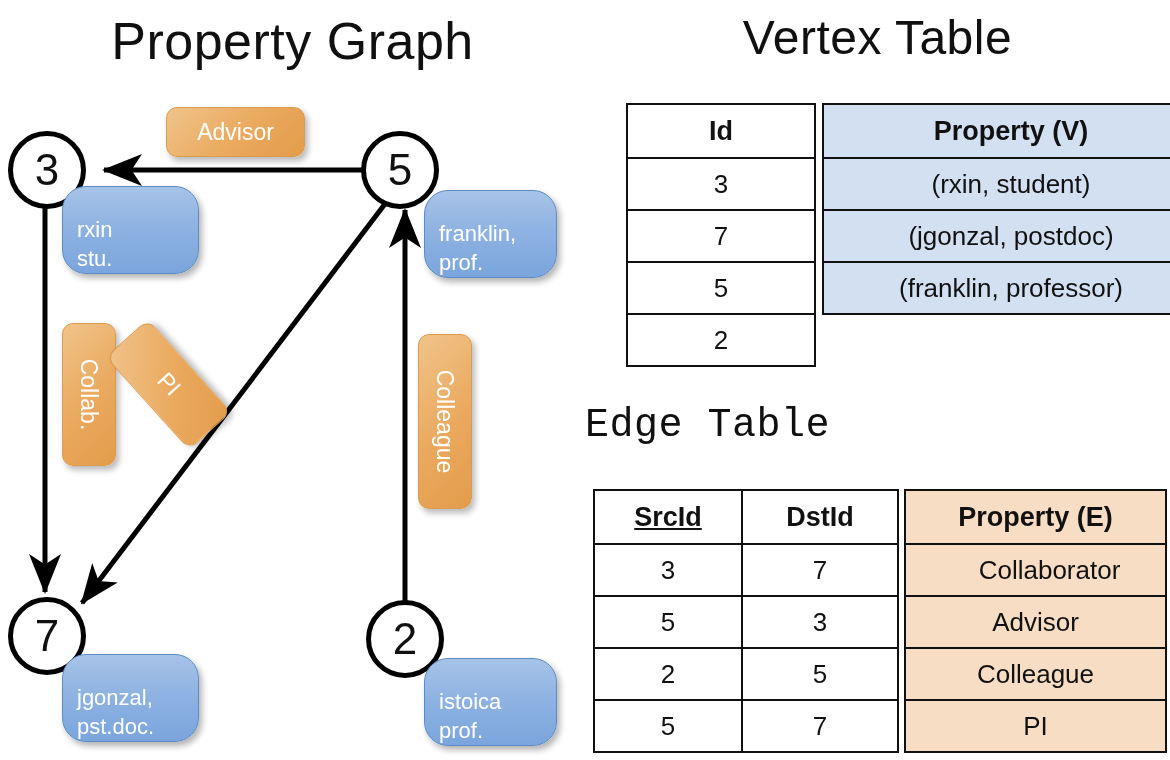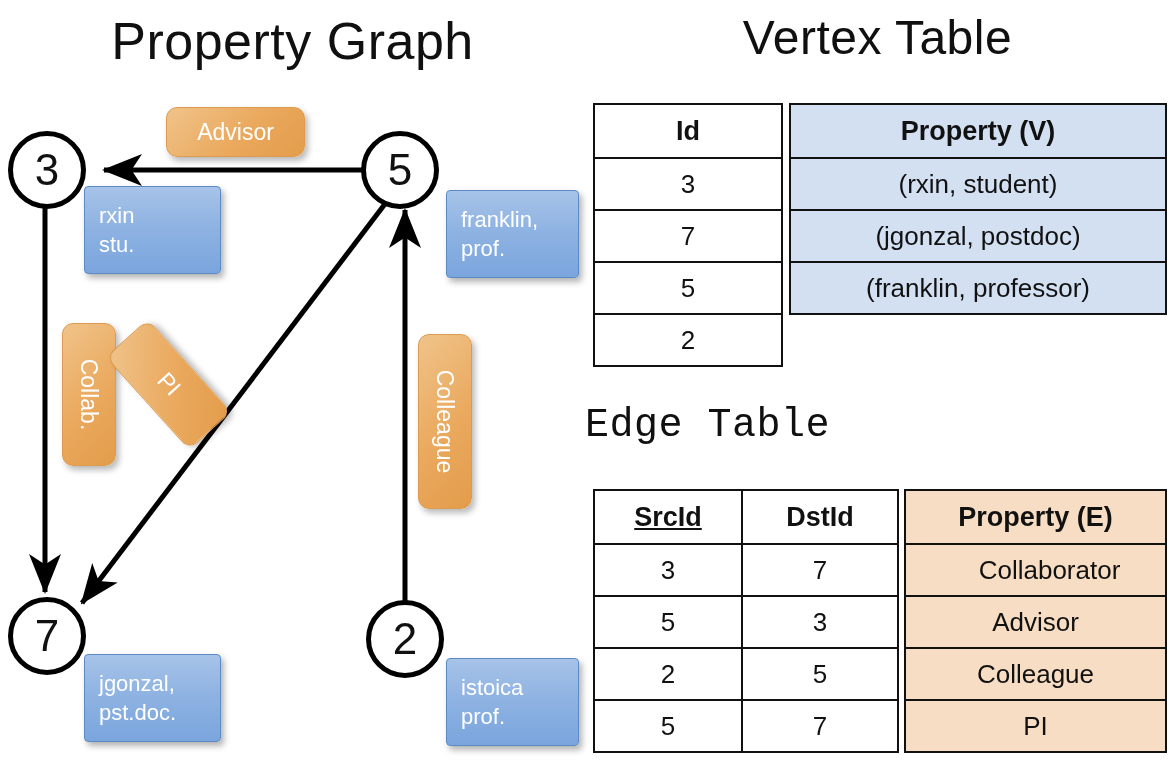--- a/index.html
+++ b/index.html
@@ -68,32 +68,31 @@
     justify-content: center;
     font-size: 44px;
     font-weight: 300;
     font-family: "Liberation Sans", sans-serif;
     color: #111;
     z-index: 5;
   }
 
   .prop-box {
     position: absolute;
-    border-radius: 4px;
+    border-radius: 24px;
     background: linear-gradient(to bottom, #a7c3e8 0%, #8fb3e2 45%, #7aa5dd 100%);
     border: 1.5px solid #5c8ac4;
     box-shadow: 3px 4px 6px rgba(0,0,0,0.30);
     color: #ffffff;
     font-size: 22px;
     font-weight: 300;
     line-height: 29px;
-    padding: 14px 0 0 14px;
+    padding: 28px 0 0 14px;
     box-sizing: border-box;
     z-index: 8;
-    margin-left: 22px;
   }
 
   .edge-label {
     position: absolute;
     border-radius: 11px;
     background: linear-gradient(135deg, #f0c38a 0%, #eaa95e 55%, #e39c4b 100%);
     border: 1px solid #dd9b4e;
     box-shadow: 3px 4px 6px rgba(0,0,0,0.28);
     color: #ffffff;
     font-size: 23px;
@@ -131,21 +130,21 @@
     background: #ffffff;
     white-space: nowrap;
   }
   .tbl .cell.head {
     font-weight: bold;
     font-size: 27px;
   }
   .cell.v-prop { background: #d3e0f2; }
   .cell.e-prop { background: #f7ddc3; }
 
-  #vertex-table { left: 593px; top: 103px; width: 486px; height: 268px; }
+  #vertex-table { left: 626px; top: 103px; width: 486px; height: 268px; }
   #edge-table   { left: 593px; top: 489px; width: 574px; height: 269px; }
 </style>
 </head>
 <body>
 
 <div class="title" id="title-property-graph">Property Graph</div>
 <div class="title" id="title-vertex-table">Vertex Table</div>
 <div class="title" id="title-edge-table">Edge Table</div>
 
 <div id="graph-panel">

